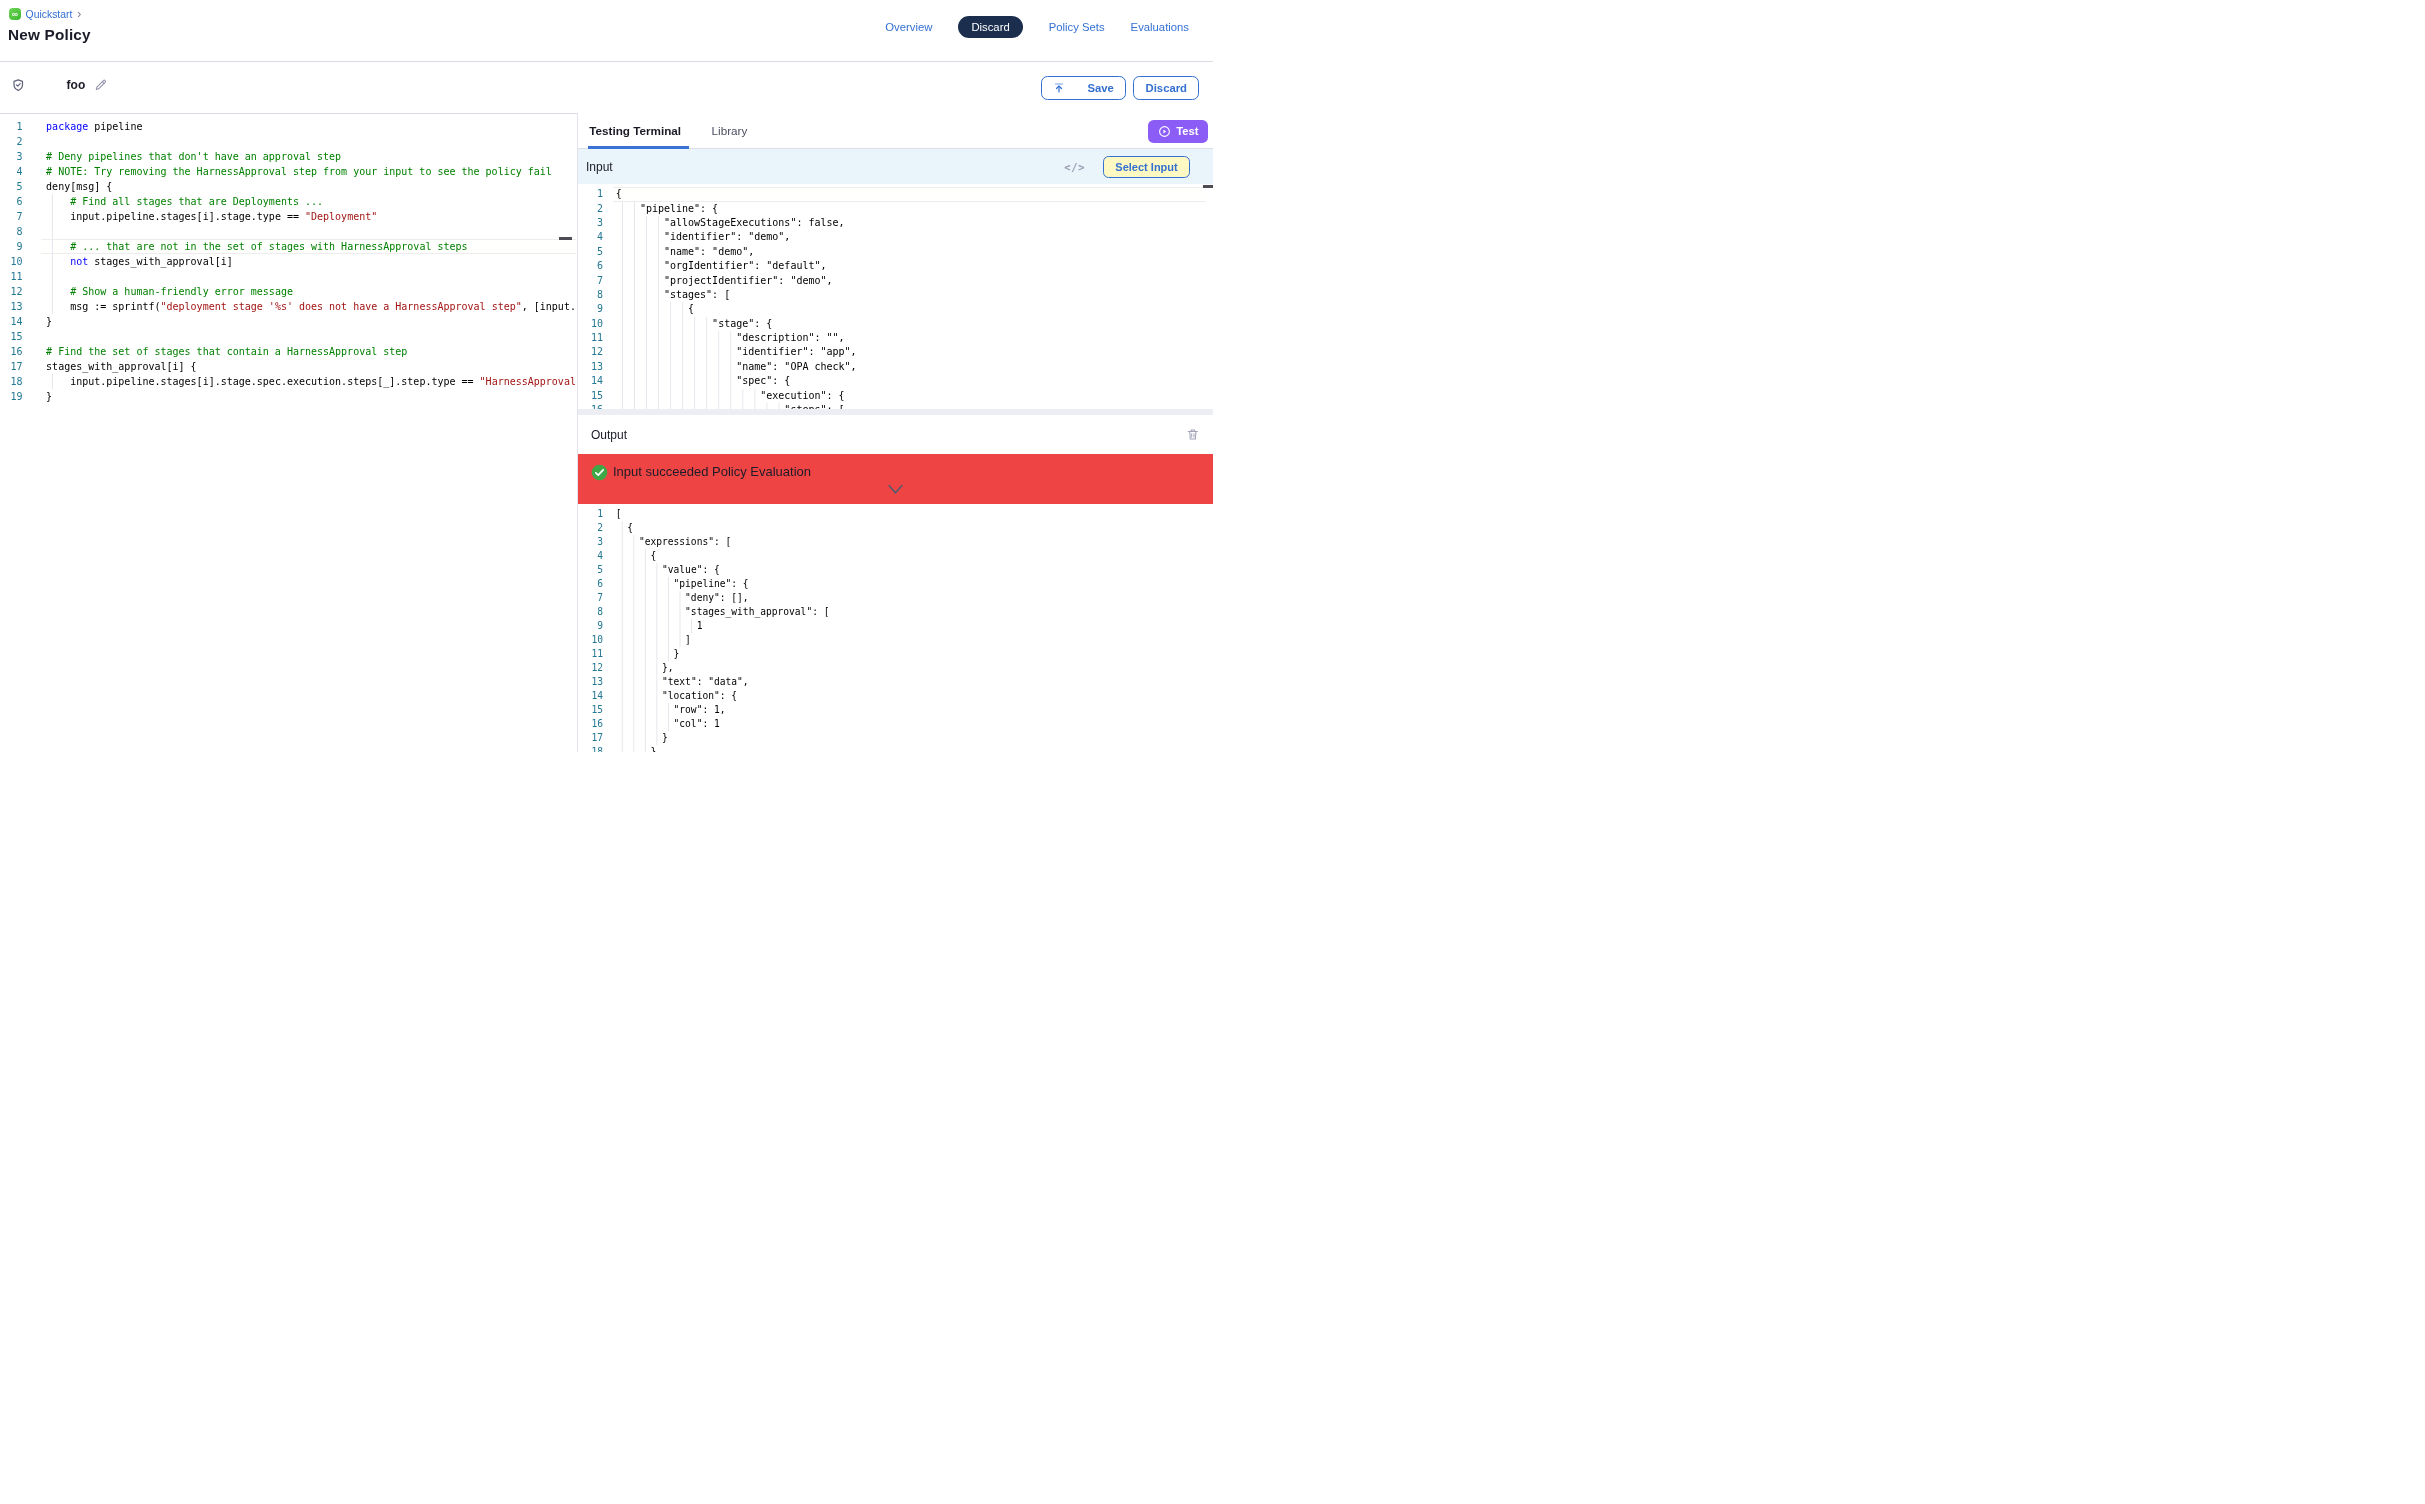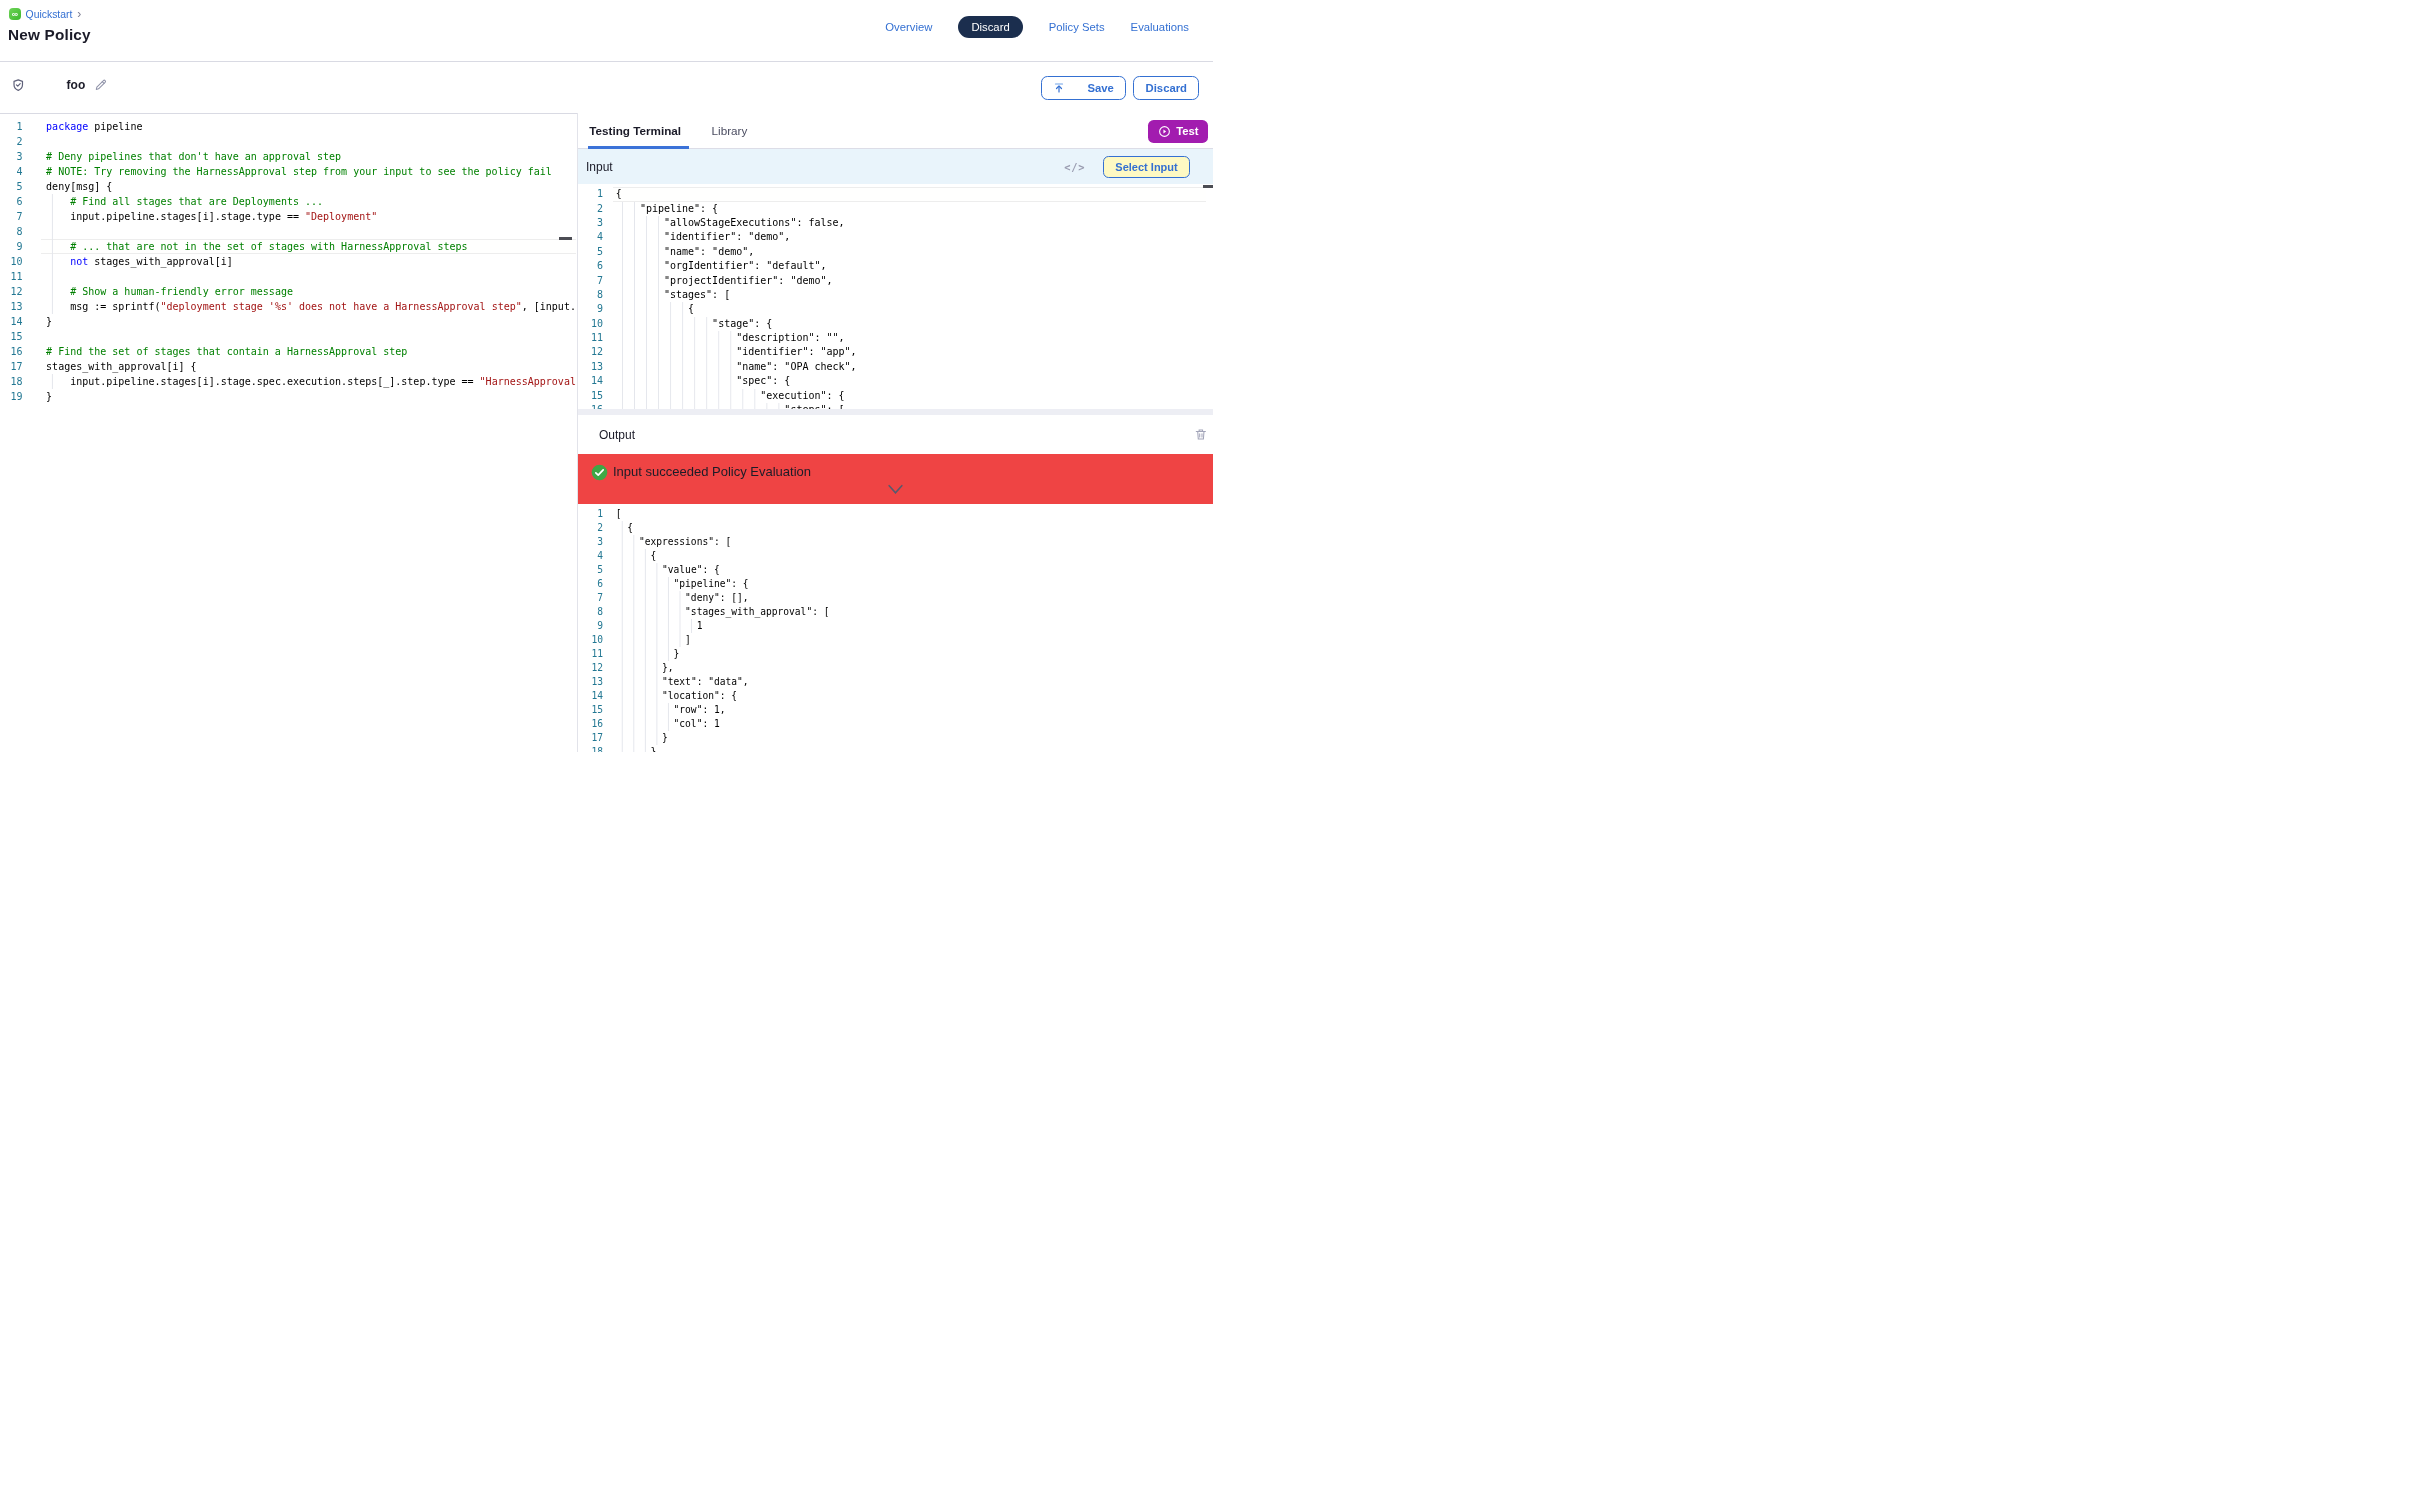--- a/index.html
+++ b/index.html
@@ -61,42 +61,42 @@
   #policy-editor .ind { background-size:4ch 100%; }
   .vline { left:577px; top:113px; width:0.8px; height:639px; background:#e2e3ea; }
 
   
   #right-panel { left:578px; top:113px; width:635px; height:639px; background:#fff; }
   #tabbar { left:0; top:0; width:635px; height:36px; border-bottom:0.8px solid #dcdde7; padding-left:11.3px;
             display:flex; align-items:center; gap:30.5px; }
   .rtab { position:relative; font-size:11.7px; color:#4b4d61; height:36px; display:flex; align-items:center; cursor:pointer; }
   .rtab.active { color:#1b1b28; font-weight:700; }
   .rtab.active::after { content:""; position:absolute; left:-1.6px; right:-8px; bottom:0; height:2.4px; background:#3b72d8; }
-  #test-btn { right:4.8px; top:7.2px; height:22.5px; padding:0 9.6px; background:#a21caf; border:none; border-radius:5.6px;
+  #test-btn { right:4.8px; top:7.2px; height:22.5px; padding:0 9.6px; background:#8b5cf6; border:none; border-radius:5.6px;
               color:#fff; font-size:11.3px; font-weight:700; font-family:inherit; display:flex; align-items:center; gap:5.6px; cursor:pointer;text-align:center; }
 
   #input-header { left:0; top:36px; width:635px; height:35px; background:#e9f4fb;
                   display:flex; align-items:center; padding:0 23px 0 8px; }
   #input-label { font-size:12px; font-weight:500; color:#1b1b28; }
   #input-header .spacer { flex:1; }
   #code-toggle-icon { color:#9a9cb0; font-size:10.4px; font-weight:700; letter-spacing:0.8px; margin-right:17.7px; cursor:pointer;
                       font-family:"DejaVu Sans Mono", monospace; }
   #select-input-btn { height:22px; padding:0 11.3px; background:#fef9c3; border:0.8px solid #3470d2; border-radius:5.6px;
                       color:#3470d2; font-size:11px; font-weight:600; font-family:inherit; cursor:pointer; }
 
   #input-editor { left:0; top:71px; width:635px; height:233px; padding-top:3.2px; font-size:10px; }
   #input-editor .row { height:14.4px; line-height:14.4px; }
   #input-editor .ln { width:25px; }
   #input-editor .code { margin-left:9.6px; padding-left:3.2px; flex:1; margin-right:7.2px; }
   #input-ruler-mark { right:0; top:72px; width:9.6px; }
   #policy-ruler-mark { left:559px; top:237px; width:13px; }
 
   #input-scrollstrip { left:0; top:296px; width:635px; height:6.4px; background:#edeef4; }
 
-  #output-header { left:8px; top:302px; width:635px; height:39px; background:#fff;
+  #output-header { left:0; top:302px; width:635px; height:39px; background:#fff;
                    display:flex; align-items:center; padding:0 13px; }
   #output-label { font-size:12px; font-weight:500; color:#1b1b28; }
   #output-header .spacer { flex:1; }
 
   #result-banner { left:0; top:341px; width:635px; height:50px; background:#ef4444; }
   #banner-check { position:absolute; left:13px; top:9.6px; }
   #banner-text { position:absolute; left:35px; top:9.6px; font-size:13px; font-weight:500; color:#1c1c28; }
   #banner-chevron { position:absolute; left:50%; margin-left:-9.6px; top:29px; cursor:pointer; }
 
   #output-editor { left:0; top:391px; width:635px; height:248px; padding-top:3.2px; font-size:9.6px; }

